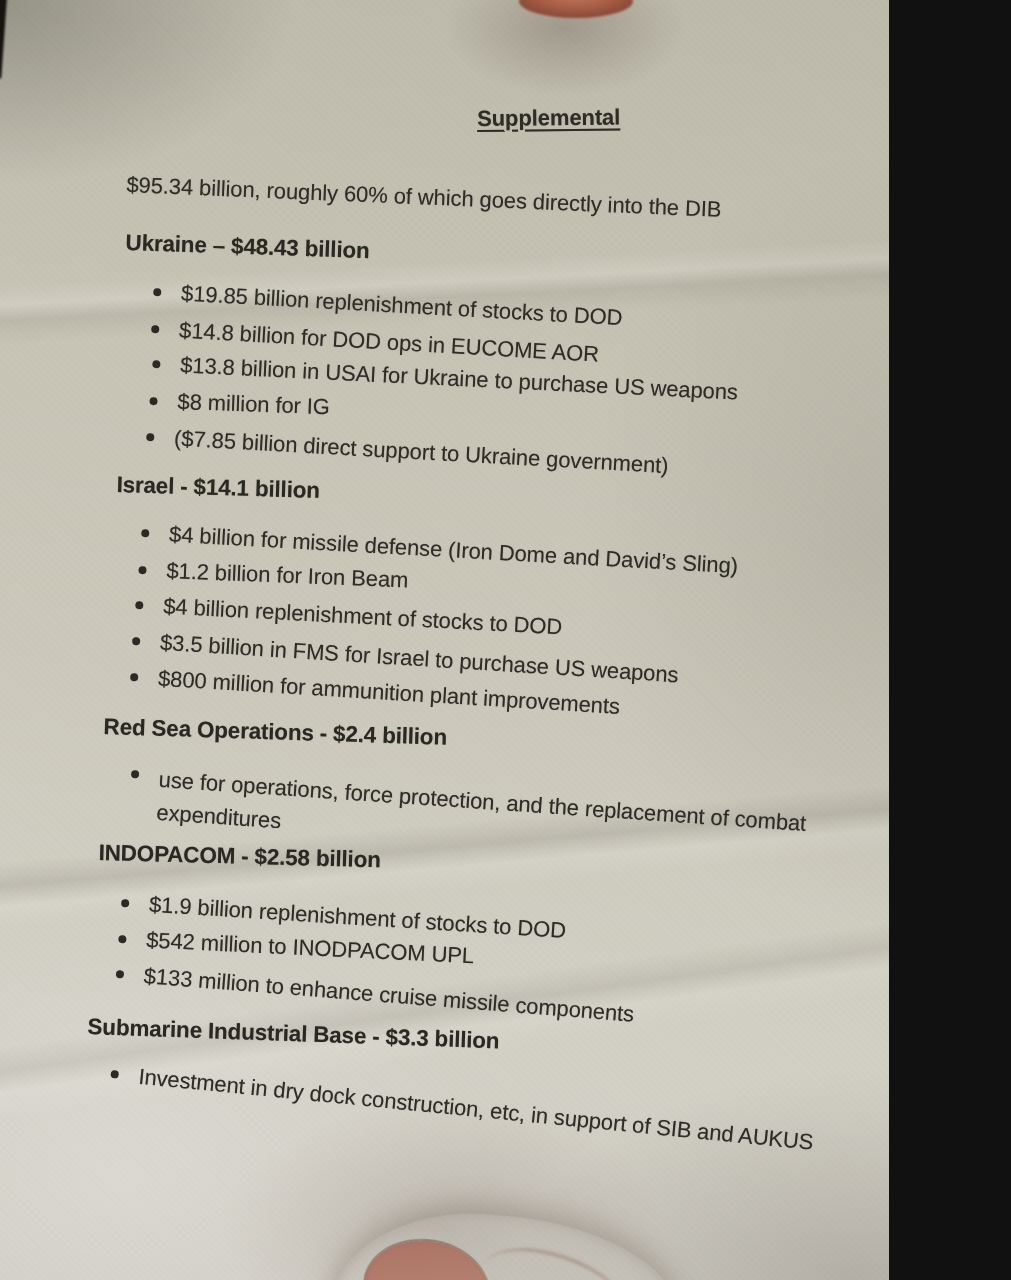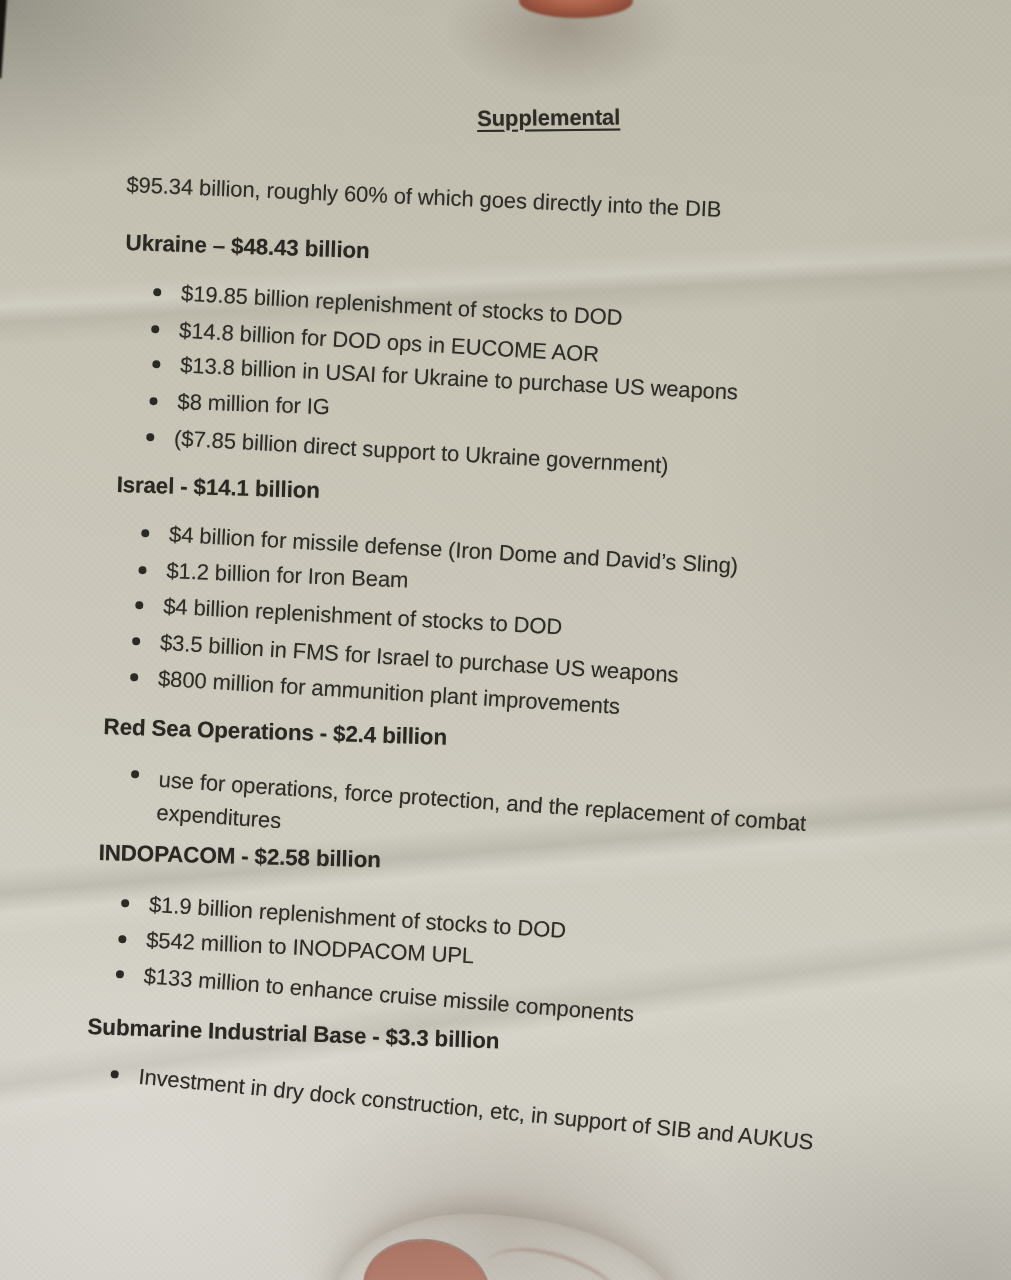--- a/index.html
+++ b/index.html
@@ -2,21 +2,21 @@
 <html><head>
 <meta charset="utf-8">
 <style>
   html,body{margin:0;padding:0;}
   body{
     width:1011px;height:1280px;overflow:hidden;
     font-family:"Liberation Sans","DejaVu Sans",sans-serif;
     background:#111;
   }
   .photo{
-    position:relative;width:1011px;height:1280px;overflow:hidden;
+    position:relative;width:889px;height:1280px;overflow:hidden;
     background:
       radial-gradient(170px 95px at 565px 28px, rgba(82,64,55,0.28), rgba(82,64,55,0) 72%),
       radial-gradient(480px 300px at 0% 0%, rgba(38,38,33,0.28), rgba(38,38,33,0) 62%),
       radial-gradient(320px 180px at 50% 96%, rgba(95,78,66,0.18), rgba(95,78,66,0) 70%),
       radial-gradient(620px 420px at 14% 92%, rgba(255,255,252,0.22), rgba(255,255,252,0) 60%),
       radial-gradient(430px 540px at 100% 42%, rgba(66,66,55,0.13), rgba(66,66,55,0) 72%),
       radial-gradient(520px 320px at 96% 100%, rgba(58,53,45,0.20), rgba(58,53,45,0) 66%),
       linear-gradient(177deg, rgba(0,0,0,0) 21.5%, rgba(255,255,250,0.16) 23%, rgba(88,83,72,0.10) 24.2%, rgba(0,0,0,0) 26%),
       linear-gradient(175deg, rgba(0,0,0,0) 63.5%, rgba(66,61,52,0.13) 65.3%, rgba(255,255,250,0.12) 66.8%, rgba(0,0,0,0) 68.5%),
       linear-gradient(172deg, rgba(0,0,0,0) 74.5%, rgba(66,61,52,0.10) 76.3%, rgba(255,255,248,0.10) 77.8%, rgba(0,0,0,0) 79.8%),

